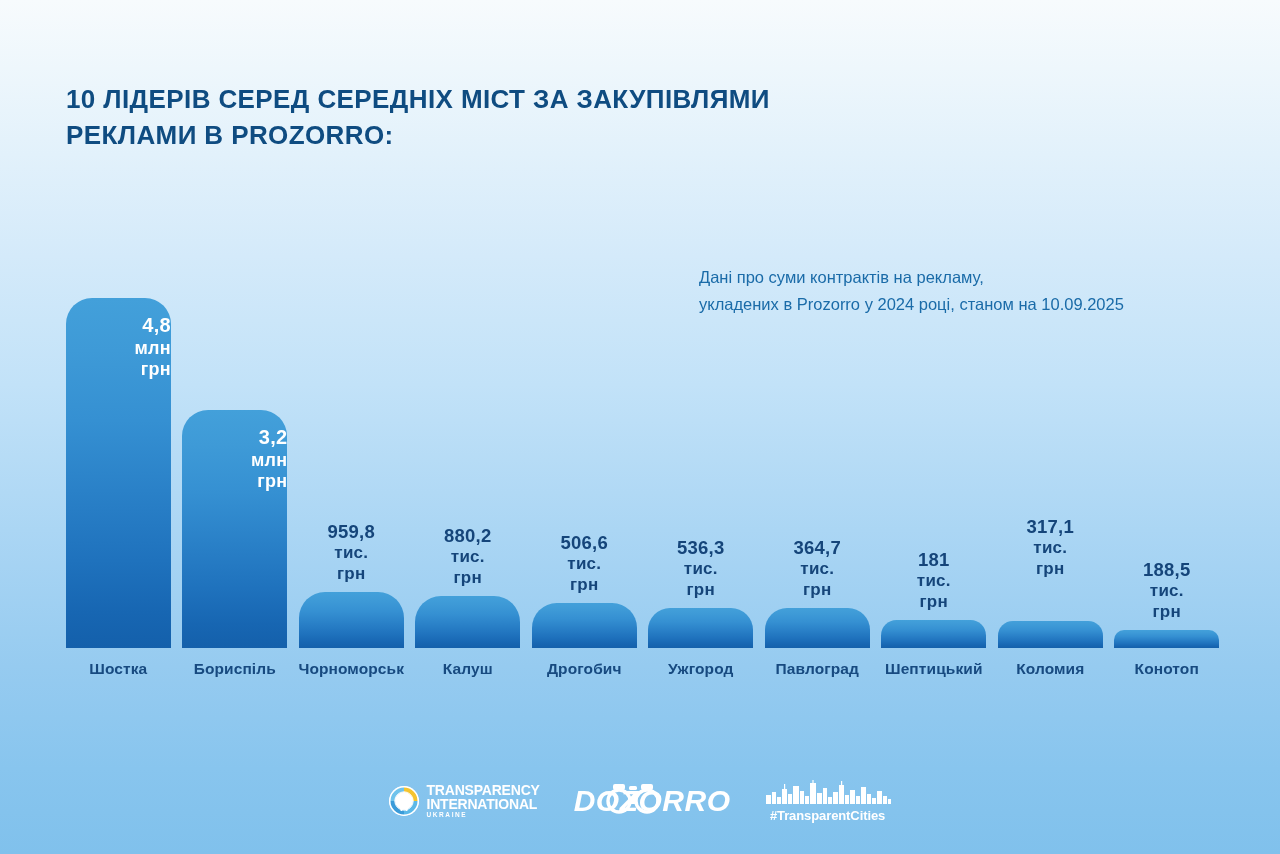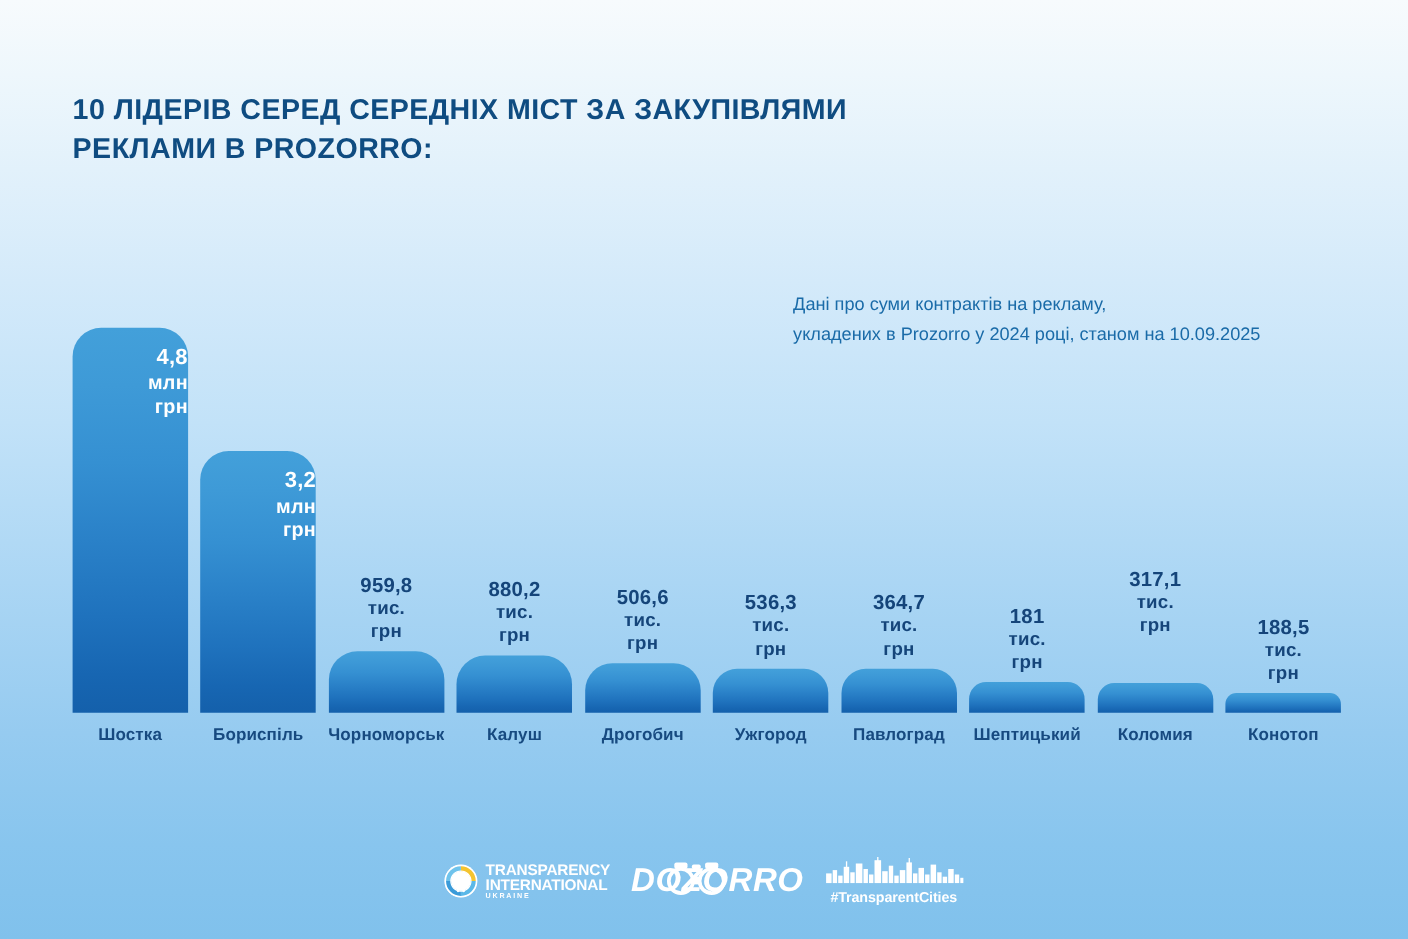--- a/index.html
+++ b/index.html
@@ -37,21 +37,20 @@
 
   
   .subtitle {
     position:absolute;
     left:699px; top:264px;
     width:540px;
     color:#1a6ba8;
     font-size:16.5px;
     font-weight:400;
     line-height:1.62;
-    margin-left:22px;
   }
   .subtitle .ln { display:block; white-space:nowrap; }
 
   
   .chart {
     position:absolute;
     left:60px; top:240px;
     width:1165px; height:450px;
   }
   .plot {
@@ -122,21 +121,21 @@
   }
 
   
   .footer {
     position:absolute;
     left:0; bottom:32px;
     width:100%;
     display:flex;
     justify-content:center;
     align-items:center;
-    gap:19px;
+    gap:34px;
   }
   .logo { display:flex; align-items:center; }
 
   .ti { gap:7px; }
   .ti-mark {
     width:30px; height:30px; border-radius:50%;
     background:#ffffff;
     position:relative; overflow:hidden;
     flex:0 0 auto;
   }

